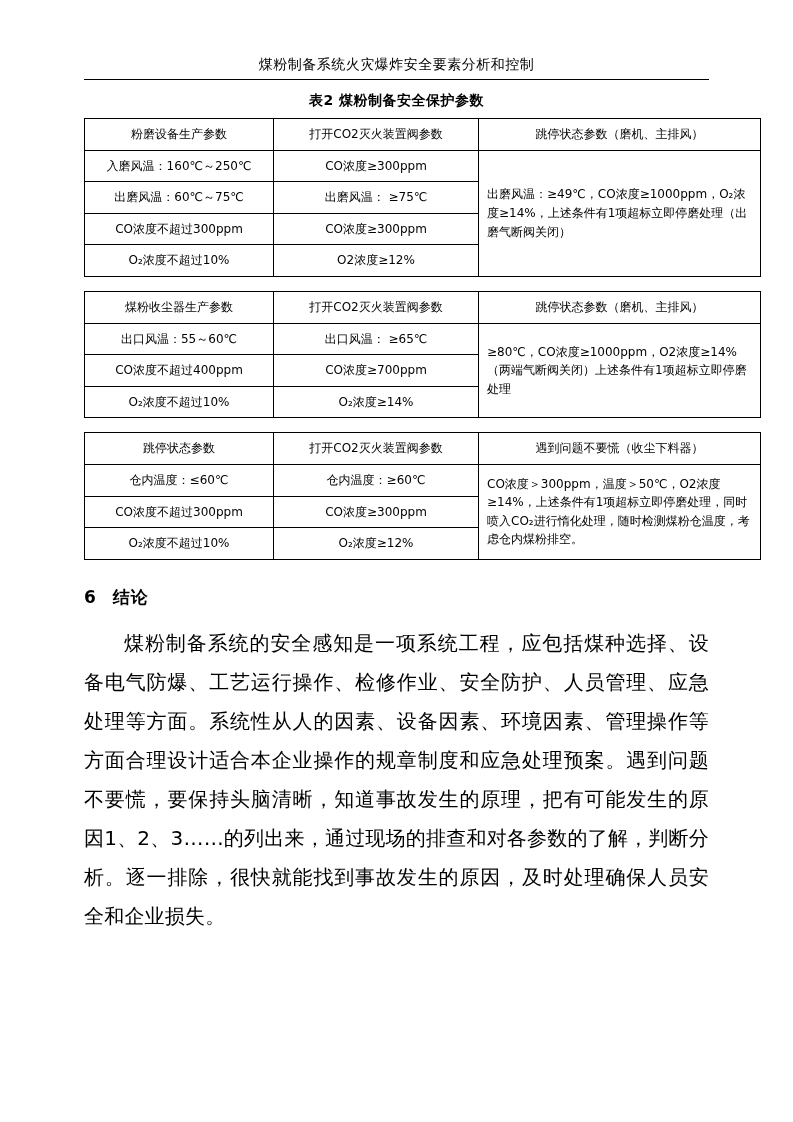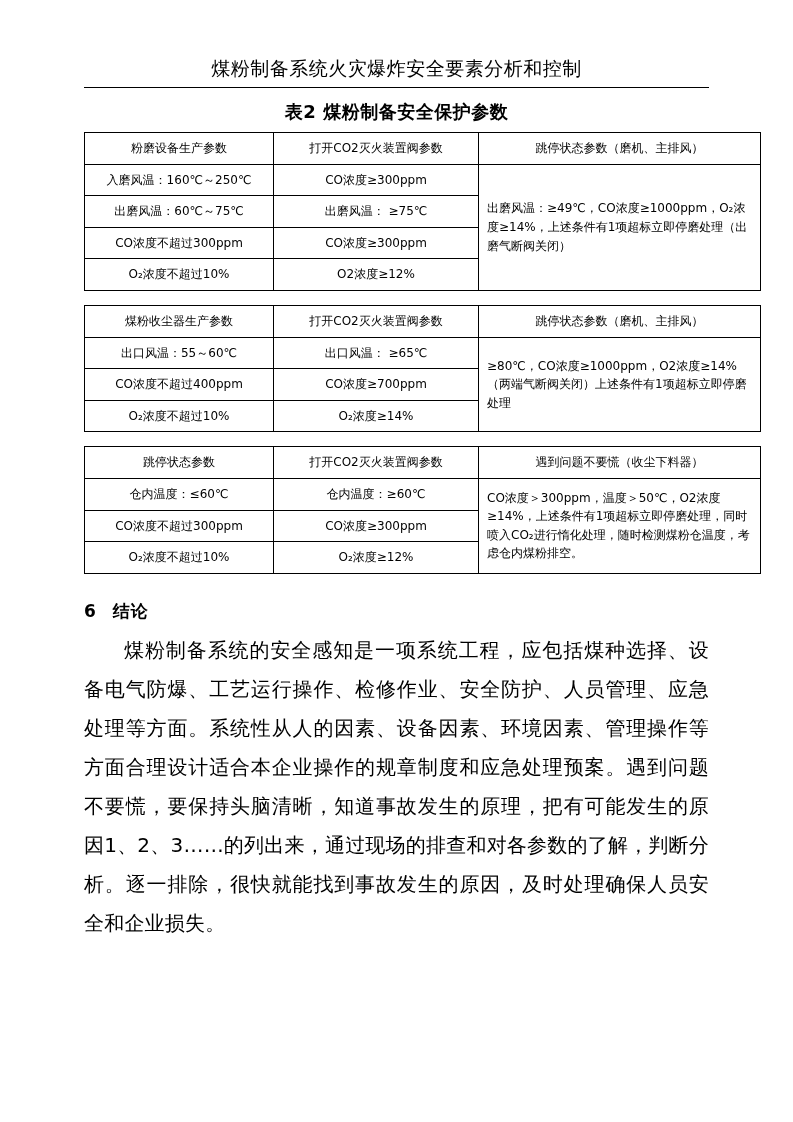--- a/index.html
+++ b/index.html
@@ -19,29 +19,29 @@
     position: relative;
     width: 793px;
     height: 1122px;
     box-sizing: border-box;
     padding: 0 84px;
   }
   
   .header {
     margin-top: 56px;
     text-align: center;
-    font-size: 19px;
+    font-size: 14px;
     letter-spacing: 0.5px;
     padding-bottom: 5px;
     border-bottom: 1px solid #000;
   }
   
   .table-caption {
     text-align: center;
-    font-size: 18px;
+    font-size: 14px;
     font-weight: bold;
     margin-top: 12px;
     margin-bottom: 8px;
     letter-spacing: 0.5px;
   }
   
   table.param {
     border-collapse: collapse;
     width: 625px;
     margin: 0 auto 14px auto;
@@ -61,21 +61,21 @@
   td.note {
     text-align: left;
     vertical-align: middle;
     line-height: 1.62;
   }
   
   .section-title {
     font-size: 17px;
     font-weight: bold;
     margin-top: 26px;
-    margin-bottom: 8px;
+    margin-bottom: 15px;
     letter-spacing: 1px;
   }
   .section-title .num { margin-right: 16px; }
   p.body {
     font-size: 20px;
     line-height: 1.95;
     text-indent: 2em;
     margin: 0 0 2px 0;
     text-align: justify;
     letter-spacing: 0.2px;

